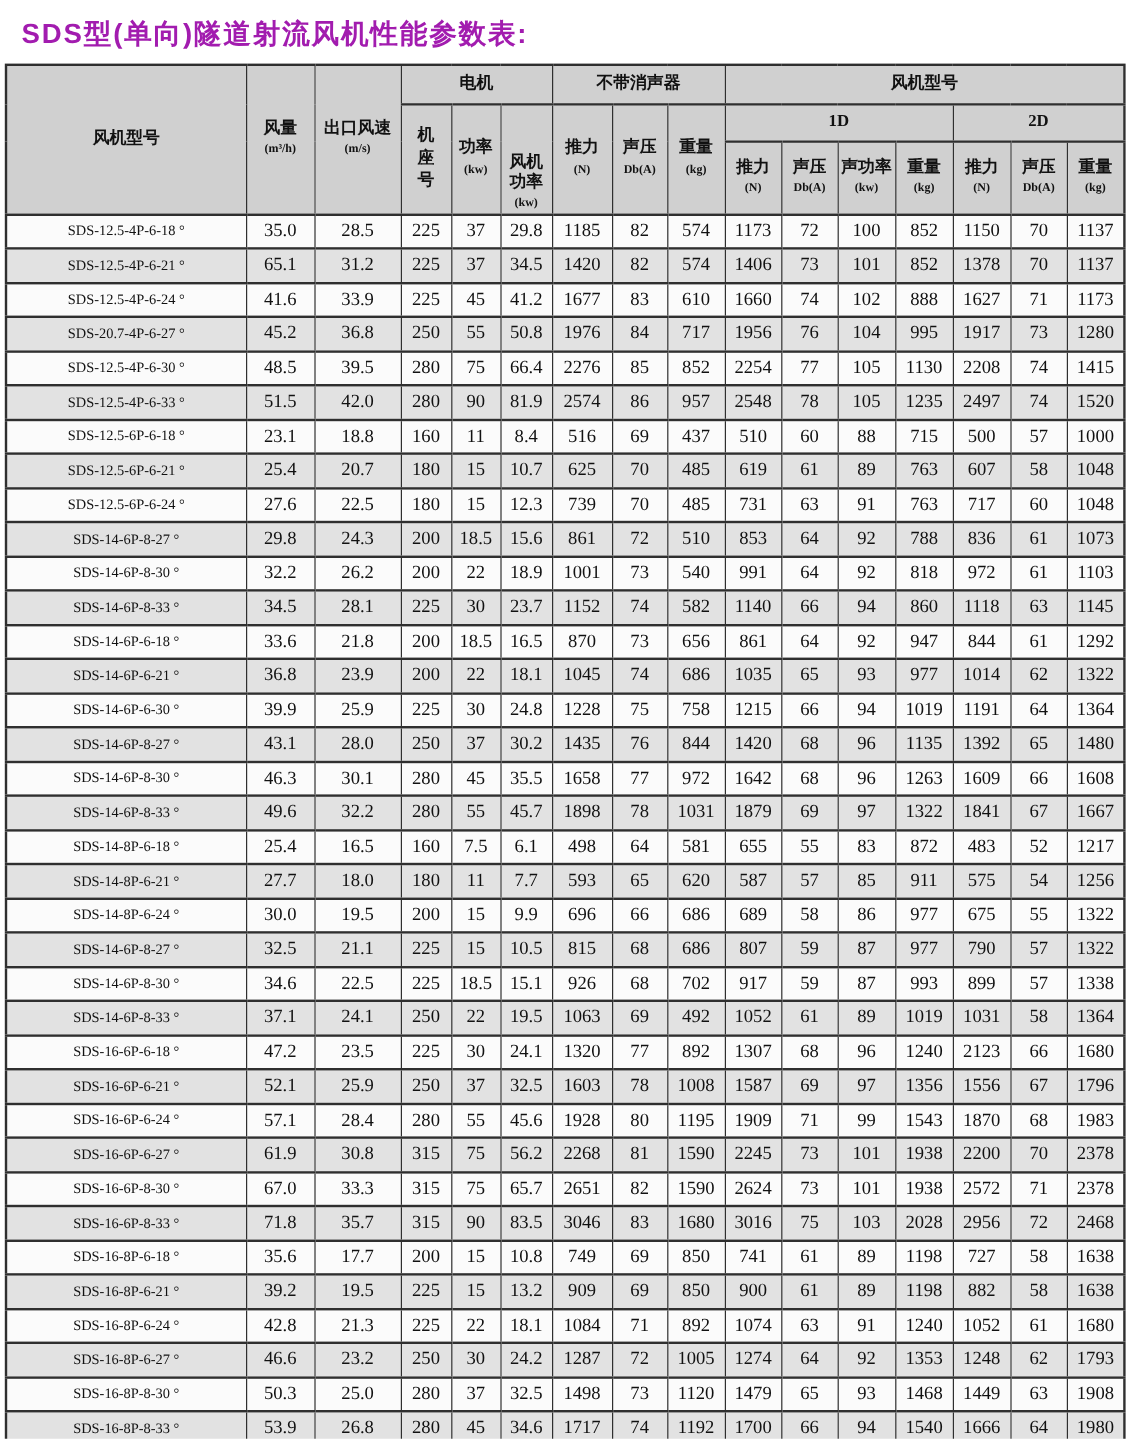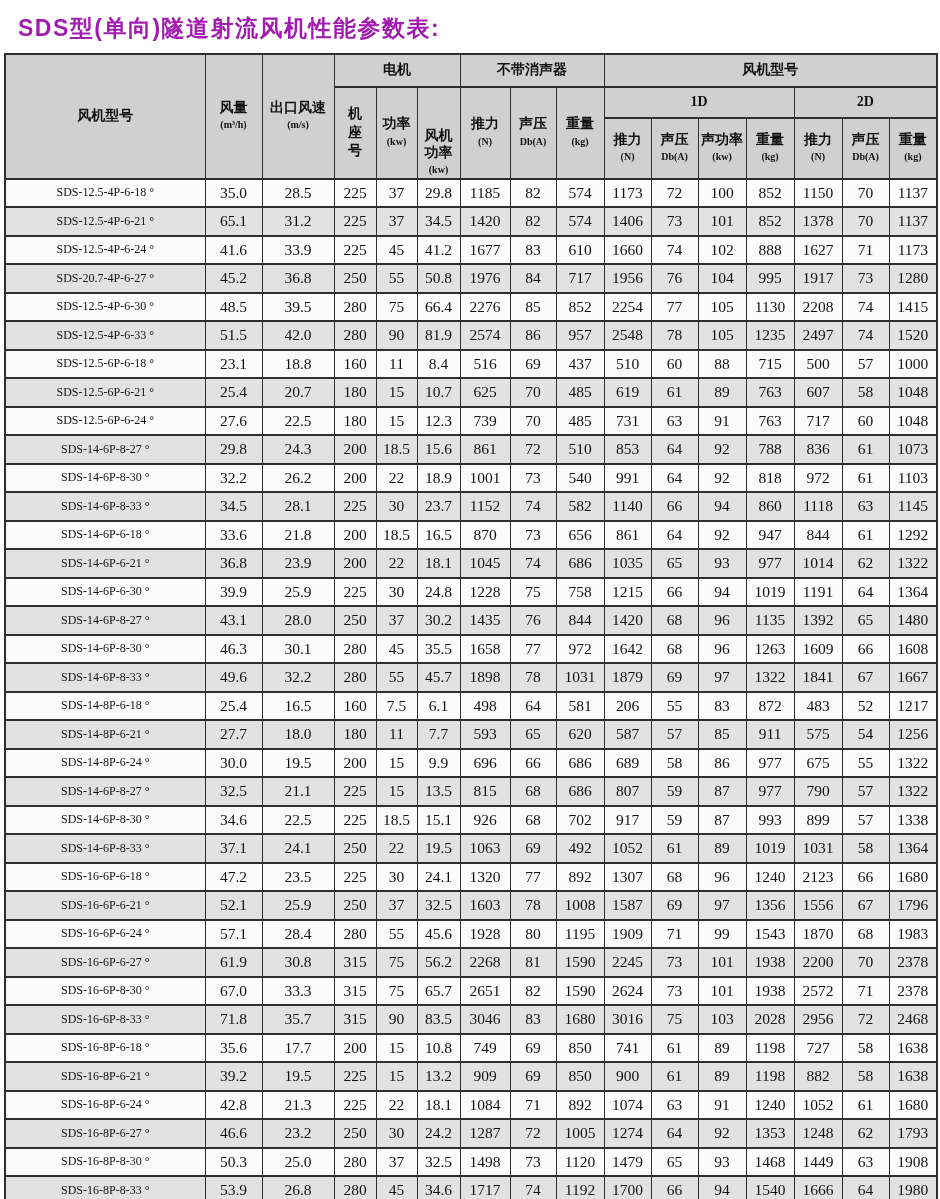--- a/index.html
+++ b/index.html
@@ -452,21 +452,21 @@
       <tr>
         <td class="model">SDS-14-8P-6-18 °</td>
         <td>25.4</td>
         <td>16.5</td>
         <td>160</td>
         <td>7.5</td>
         <td>6.1</td>
         <td>498</td>
         <td>64</td>
         <td>581</td>
-        <td>206</td>
+        <td>655</td>
         <td>55</td>
         <td>83</td>
         <td>872</td>
         <td>483</td>
         <td>52</td>
         <td>1217</td>
       </tr>
       <tr class="alt">
         <td class="model">SDS-14-8P-6-21 °</td>
         <td>27.7</td>
@@ -502,21 +502,21 @@
         <td>675</td>
         <td>55</td>
         <td>1322</td>
       </tr>
       <tr class="alt">
         <td class="model">SDS-14-6P-8-27 °</td>
         <td>32.5</td>
         <td>21.1</td>
         <td>225</td>
         <td>15</td>
-        <td>13.5</td>
+        <td>10.5</td>
         <td>815</td>
         <td>68</td>
         <td>686</td>
         <td>807</td>
         <td>59</td>
         <td>87</td>
         <td>977</td>
         <td>790</td>
         <td>57</td>
         <td>1322</td>

